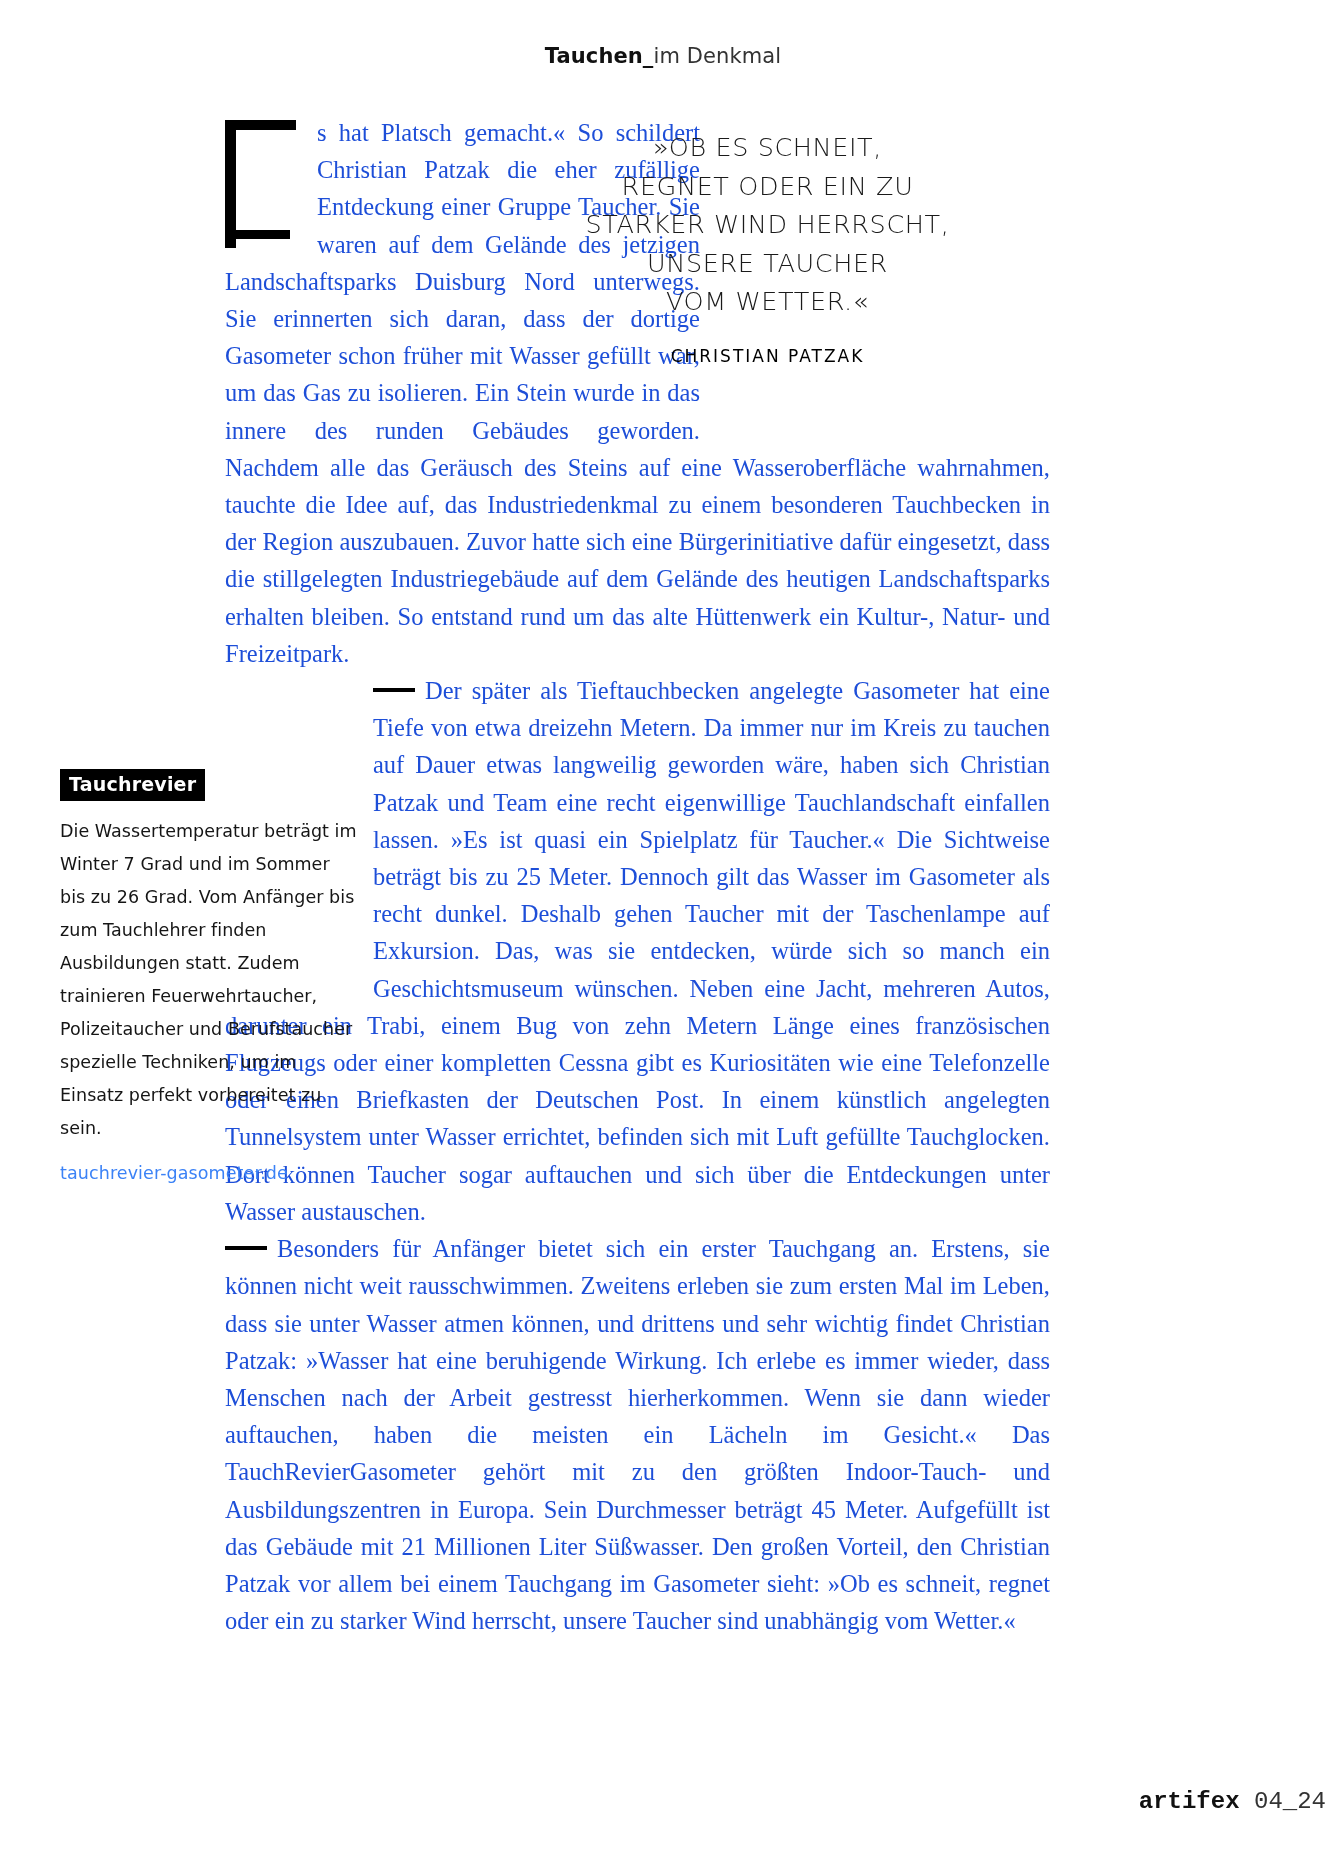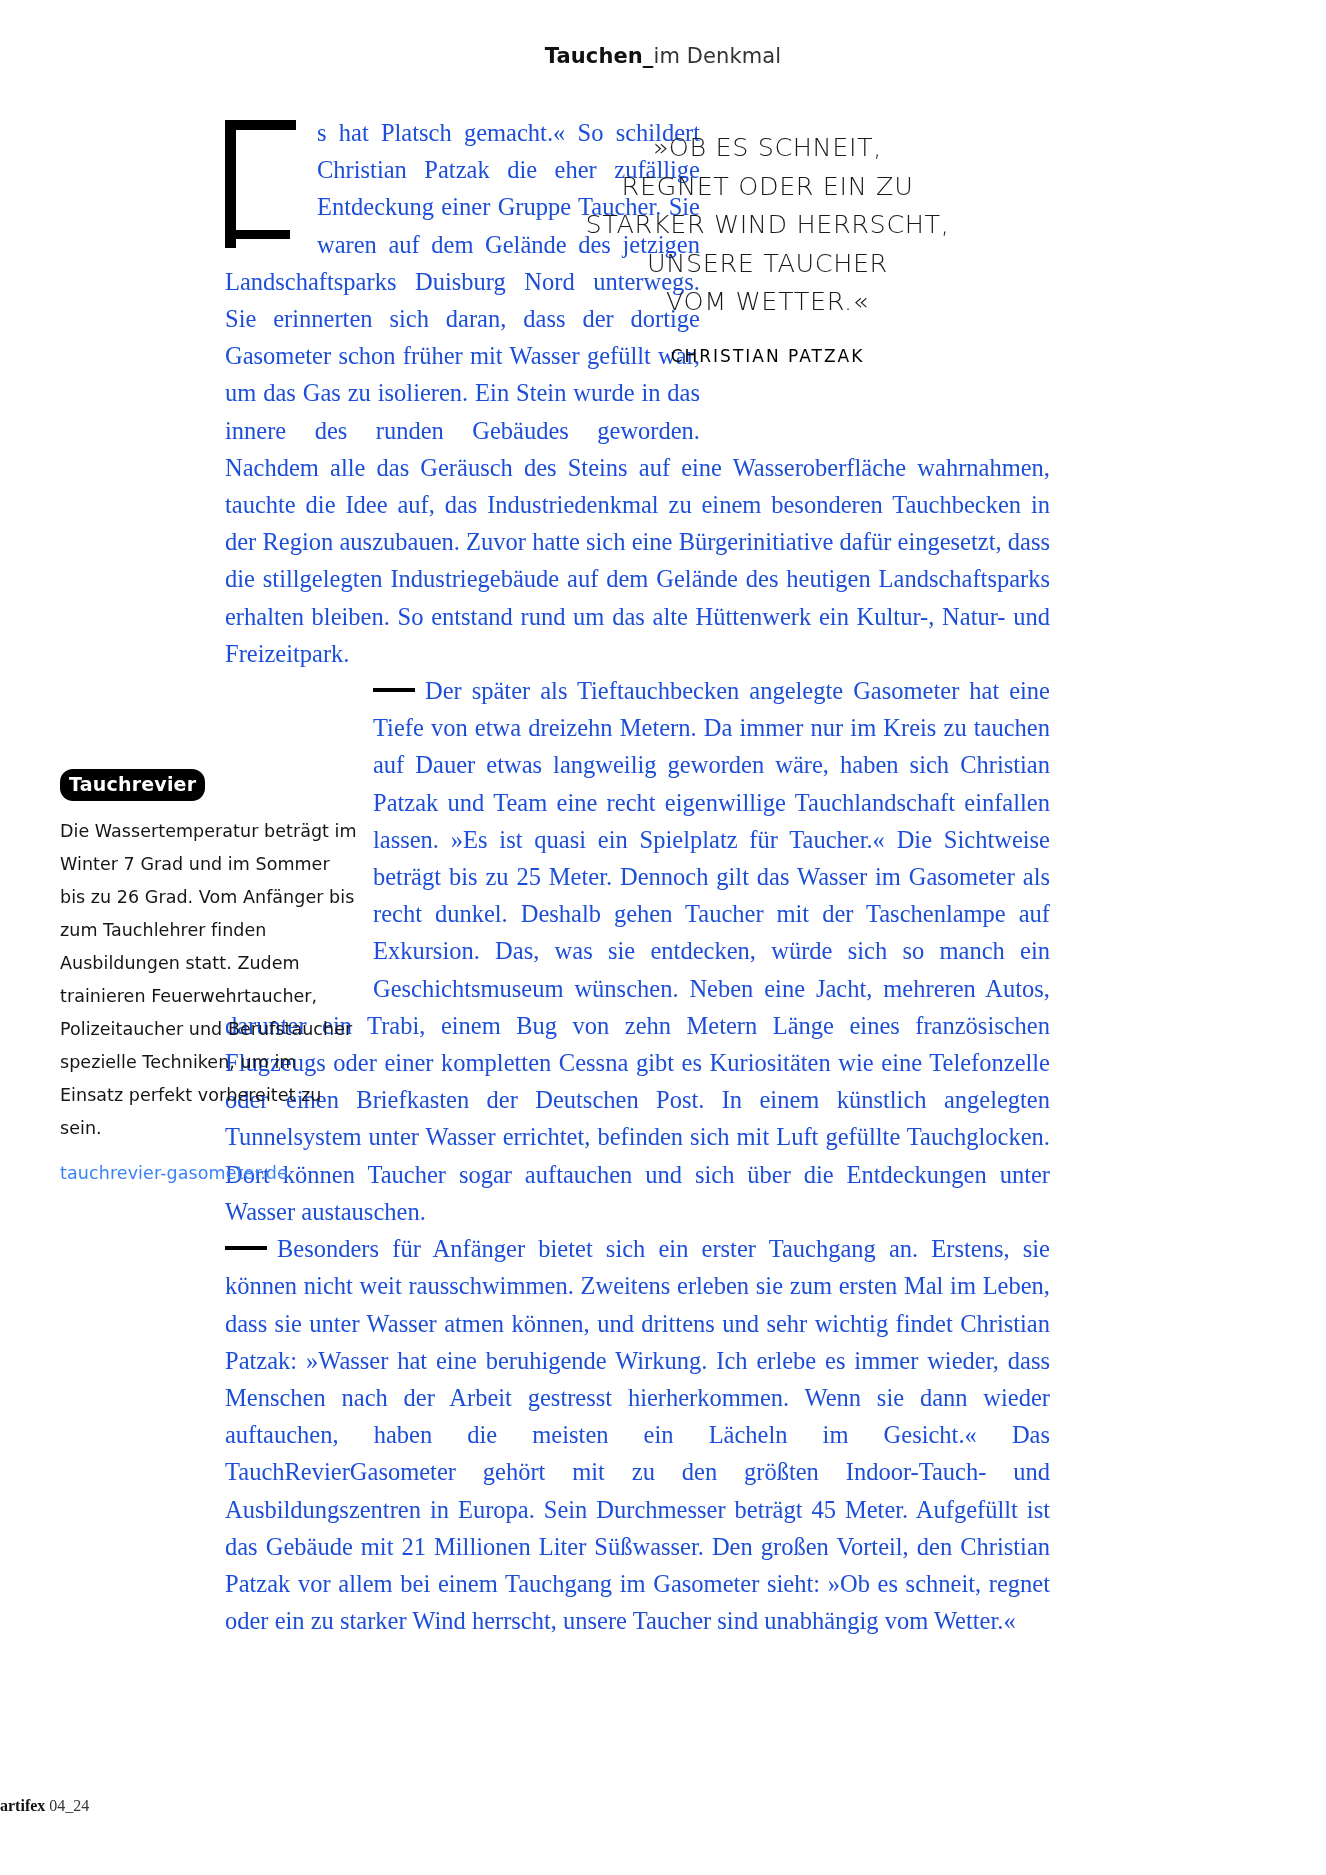--- a/index.html
+++ b/index.html
@@ -146,21 +146,20 @@
   }
   .sidebar-badge {
     display: inline-block;
     background: #000;
     color: #ffffff;
     font-weight: 700;
     font-size: 19px;
     line-height: 1;
     padding: 6px 9px 7px 9px;
     letter-spacing: 0.2px;
-    border-radius: 13px;
   }
   .sidebar-body {
     margin-top: 14px;
     font-size: 17.5px;
     line-height: 33px;
     font-weight: 400;
     color: #151515;
     letter-spacing: 0.05px;
   }
   .sidebar-url {
@@ -170,23 +169,23 @@
     color: #3b82f6;
     letter-spacing: 0.1px;
   }
 
   
   .footer {
     position: absolute;
     bottom: 60px;
     left: 0;
     width: 100%;
-    text-align: left;
-    font-family: Liberation Serif, serif;
-    font-size: 16px;
+    text-align: right;
+    font-family: Liberation Mono, monospace;
+    font-size: 24px;
     color: #111;
   }
   .footer .ft-bold { font-weight: 700; }
   .footer .ft-light { font-weight: 400; color: #333; }
 </style>
 </head>
 <body>
 
 <div class="running-head">
   <span class="rh-bold">Tauchen_</span><span class="rh-light">im Denkmal</span>

